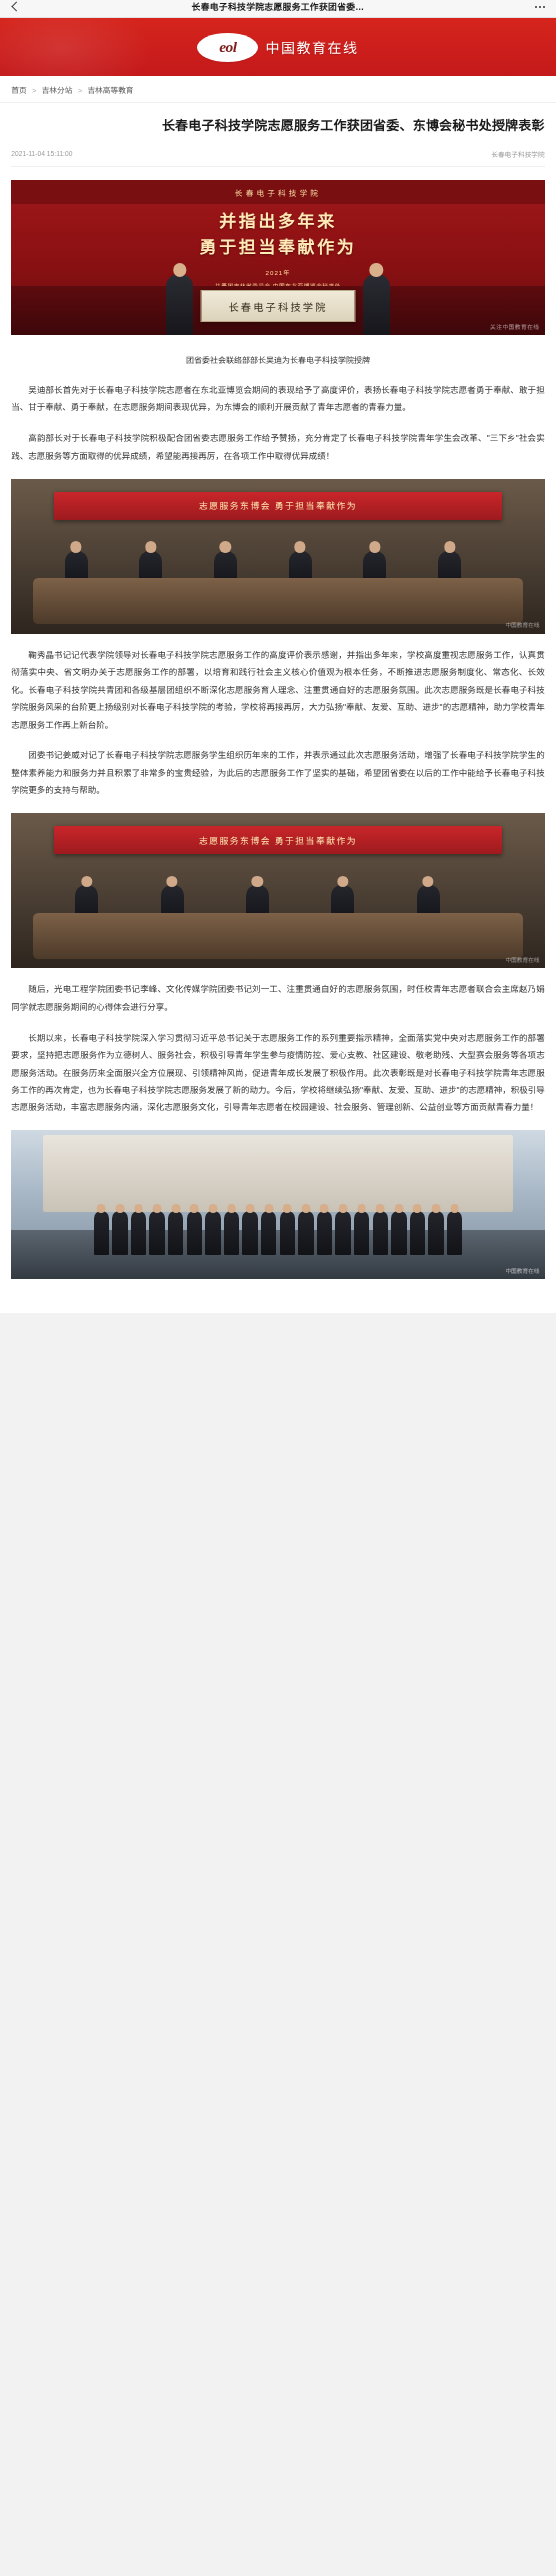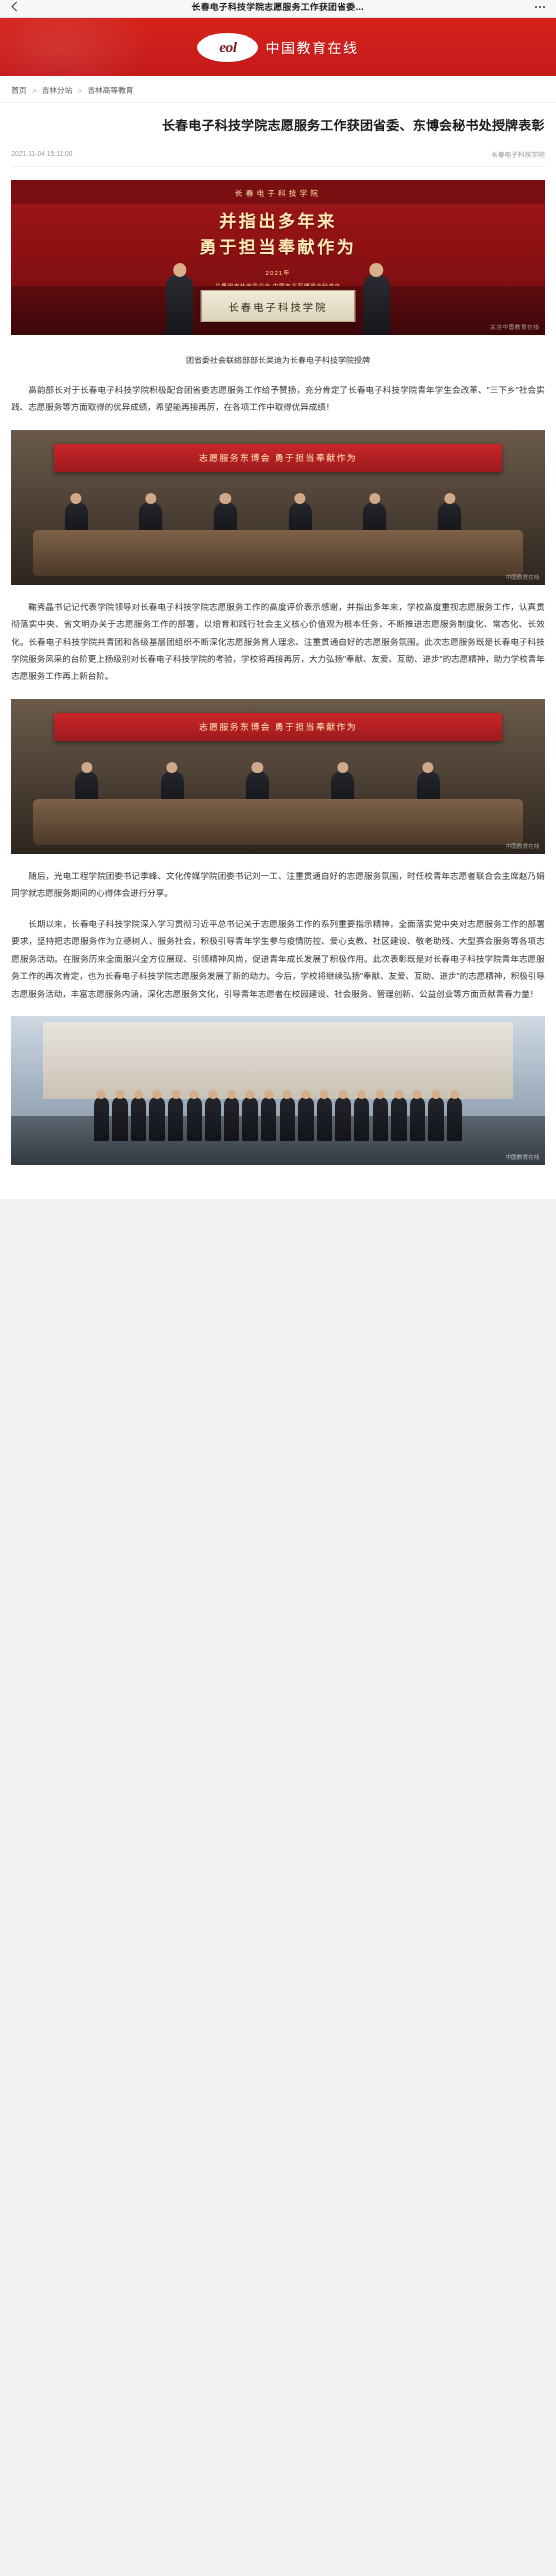--- a/index.html
+++ b/index.html
@@ -352,38 +352,40 @@
       <div class="ph-subline">共青团吉林省委员会  中国东北亚博览会秘书处</div>
       <div class="stage"></div>
       <div class="person p-left"></div>
       <div class="person p-right"></div>
       <div class="plaque">长春电子科技学院</div>
       <div class="watermark">关注中国教育在线</div>
     </div>
     <figcaption>团省委社会联络部部长吴迪为长春电子科技学院授牌</figcaption>
   </figure>
 
+  <p>吴迪部长首先对于长春电子科技学院志愿者在东北亚博览会期间的表现给予了高度评价，表扬长春电子科技学院志愿者勇于奉献、敢于担当、甘于奉献、勇于奉献，在志愿服务期间表现优异，为东博会的顺利开展贡献了青年志愿者的青春力量。</p>
   <p>高韵部长对于长春电子科技学院积极配合团省委志愿服务工作给予赞扬，充分肯定了长春电子科技学院青年学生会改革、"三下乡"社会实践、志愿服务等方面取得的优异成绩，希望能再接再厉，在各项工作中取得优异成绩！</p>
 
   <figure>
     <div class="photo photo-room">
       <div class="wall"></div>
       <div class="banner">志愿服务东博会 勇于担当奉献作为</div>
       <div class="seat" style="left:10%"></div>
       <div class="seat" style="left:24%"></div>
       <div class="seat" style="left:38%"></div>
       <div class="seat" style="left:52%"></div>
       <div class="seat" style="left:66%"></div>
       <div class="seat" style="left:80%"></div>
       <div class="table"></div>
       <div class="watermark">中国教育在线</div>
     </div>
   </figure>
 
   <p>鞠秀晶书记记代表学院领导对长春电子科技学院志愿服务工作的高度评价表示感谢，并指出多年来，学校高度重视志愿服务工作，认真贯彻落实中央、省文明办关于志愿服务工作的部署，以培育和践行社会主义核心价值观为根本任务，不断推进志愿服务制度化、常态化、长效化。长春电子科技学院共青团和各级基层团组织不断深化志愿服务育人理念、注重贯通自好的志愿服务氛围。此次志愿服务既是长春电子科技学院服务风采的台阶更上扬级别对长春电子科技学院的考验，学校将再接再厉，大力弘扬"奉献、友爱、互助、进步"的志愿精神，助力学校青年志愿服务工作再上新台阶。</p>
+  <p>团委书记姜威对记了长春电子科技学院志愿服务学生组织历年来的工作，并表示通过此次志愿服务活动，增强了长春电子科技学院学生的整体素养能力和服务力并且积累了非常多的宝贵经验，为此后的志愿服务工作了坚实的基础，希望团省委在以后的工作中能给予长春电子科技学院更多的支持与帮助。</p>
 
   <figure>
     <div class="photo photo-room">
       <div class="wall"></div>
       <div class="banner">志愿服务东博会 勇于担当奉献作为</div>
       <div class="seat" style="left:12%"></div>
       <div class="seat" style="left:28%"></div>
       <div class="seat" style="left:44%"></div>
       <div class="seat" style="left:60%"></div>
       <div class="seat" style="left:76%"></div>

